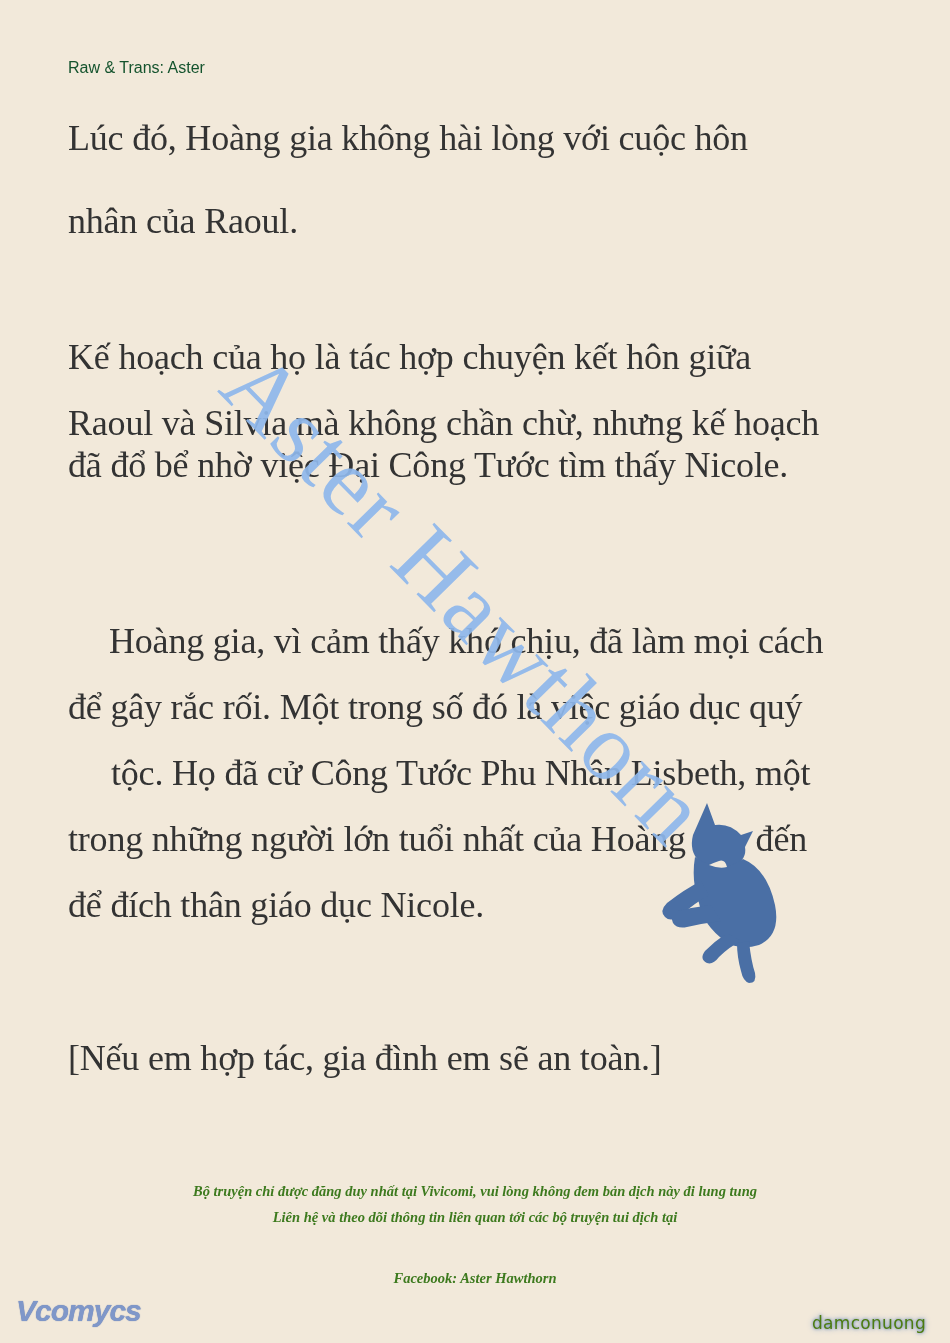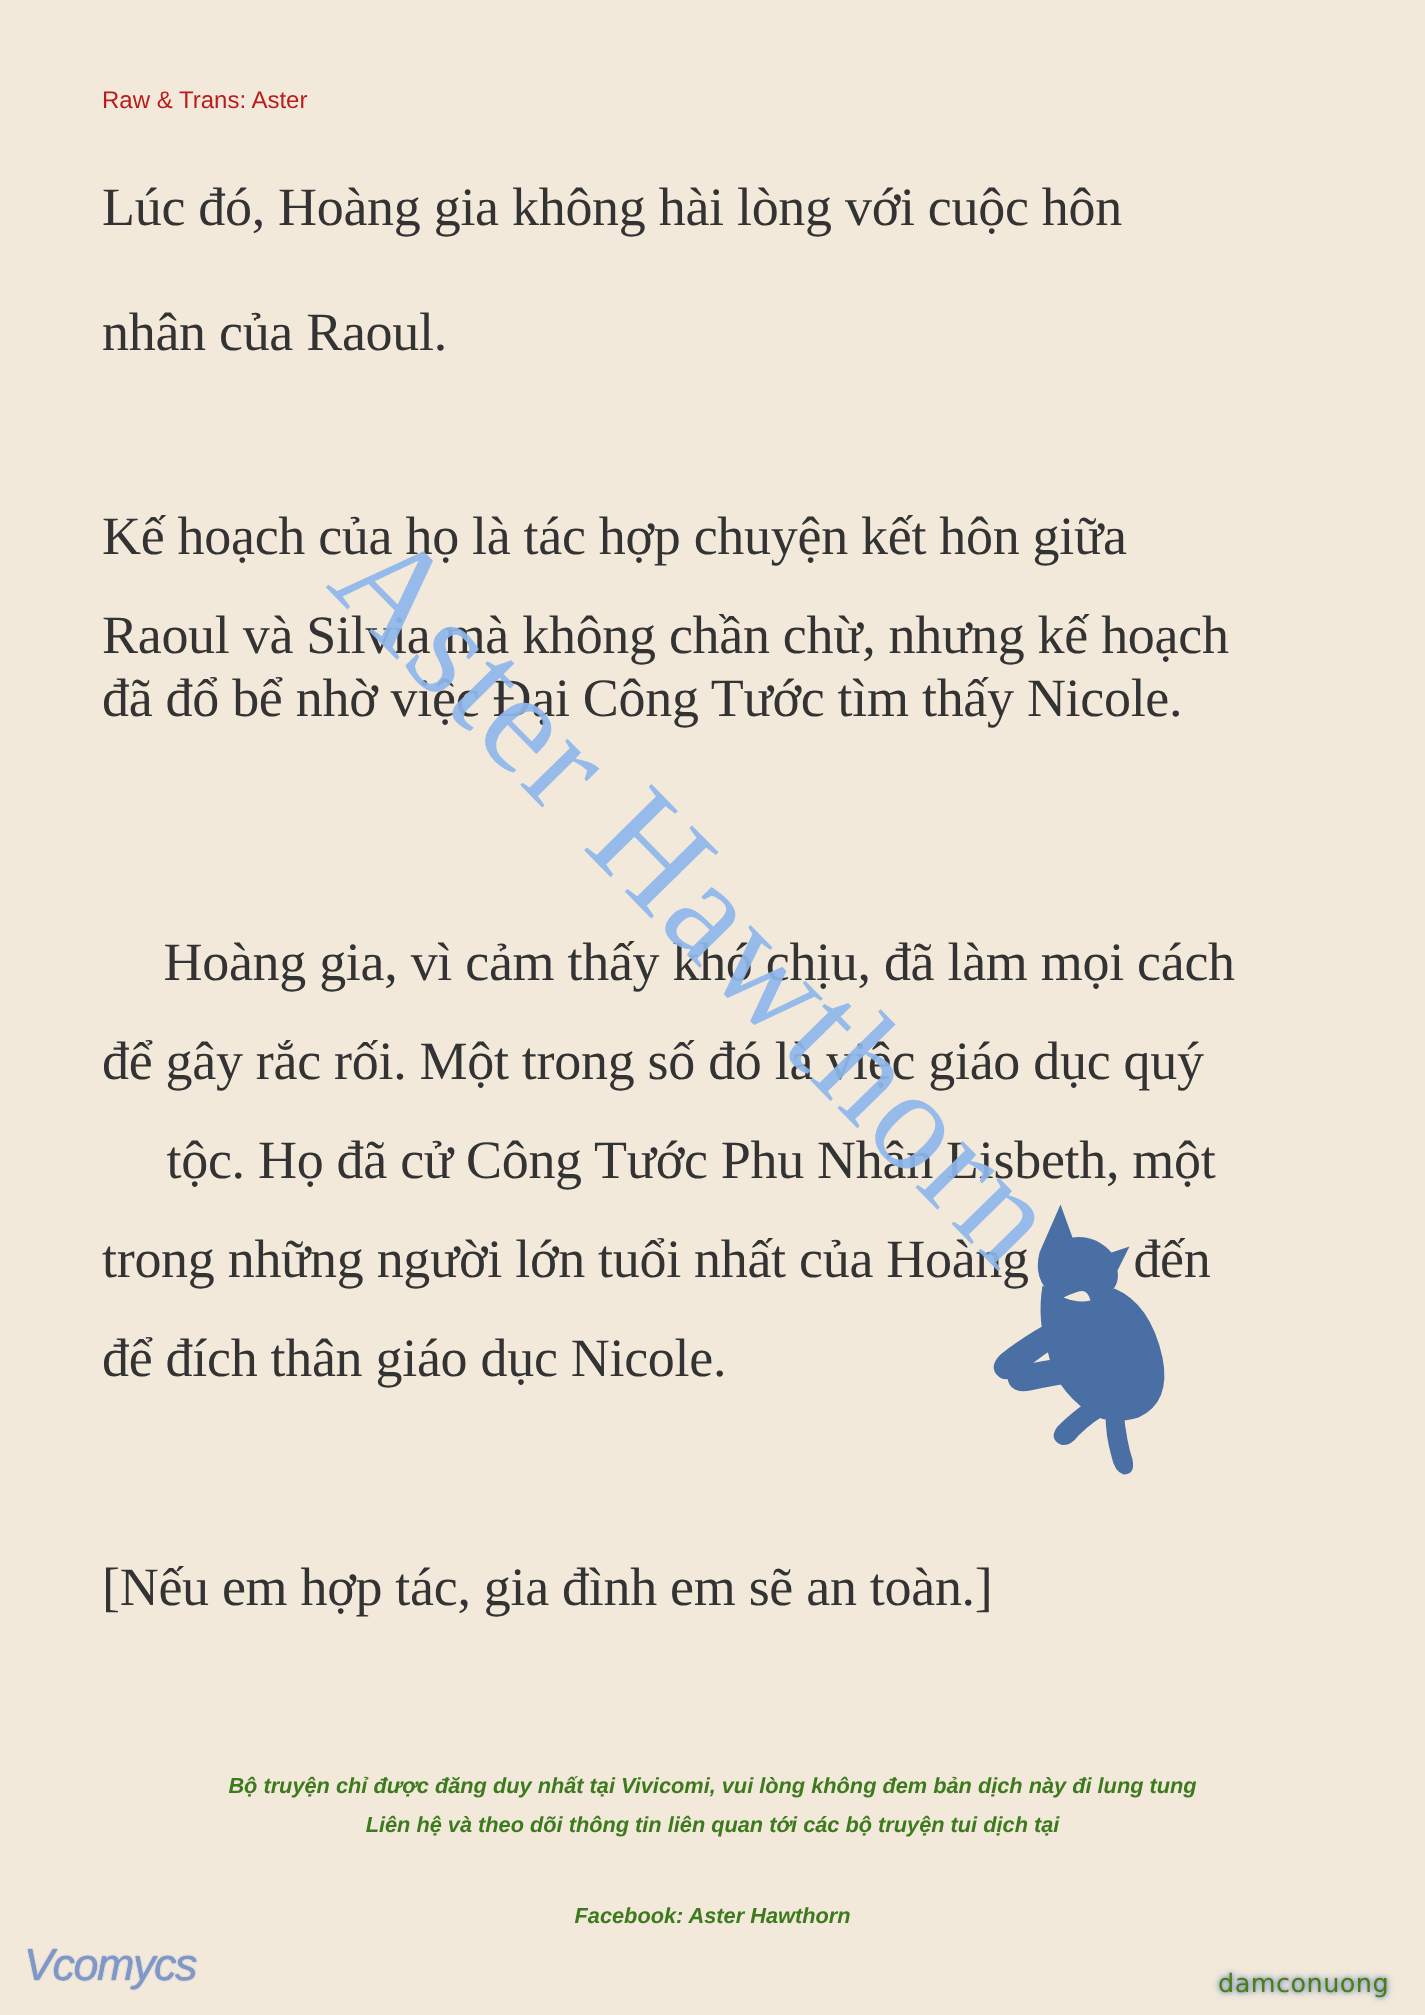--- a/index.html
+++ b/index.html
@@ -14,21 +14,21 @@
     overflow: hidden;
     font-family: "Liberation Serif", serif;
     color: #333333;
   }
   .credit {
     position: absolute;
     left: 68px;
     top: 58px;
     font-family: "Liberation Sans", sans-serif;
     font-size: 16px;
-    color: #b91c1c;
+    color: #14532d;
     line-height: 20px;
   }
   .line {
     position: absolute;
     left: 68px;
     font-size: 36px;
     line-height: 44px;
     white-space: nowrap;
     color: #333333;
     letter-spacing: -0.2px;
@@ -55,34 +55,34 @@
     left: 655px;
     top: 795px;
     width: 130px;
     height: 190px;
   }
   .footer-line {
     position: absolute;
     left: 0;
     width: 950px;
     text-align: center;
-    font-family: Liberation Sans, sans-serif;
+    font-family: Liberation Serif, serif;
     font-style: italic;
     font-weight: bold;
     font-size: 14.5px;
     color: #3d7a1e;
     line-height: 18px;
   }
   .logo-vcomycs {
     position: absolute;
     left: 16px;
     top: 1294px;
     font-family: "Liberation Sans", sans-serif;
     font-style: italic;
-    font-weight: normal;
+    font-weight: bold;
     font-size: 30px;
     color: #7f97c9;
     letter-spacing: -1px;
     line-height: 34px;
     text-shadow: 0 0 1px #5f77ab;
   }
   .logo-damconuong {
     position: absolute;
     left: 812px;
     top: 1313px;

